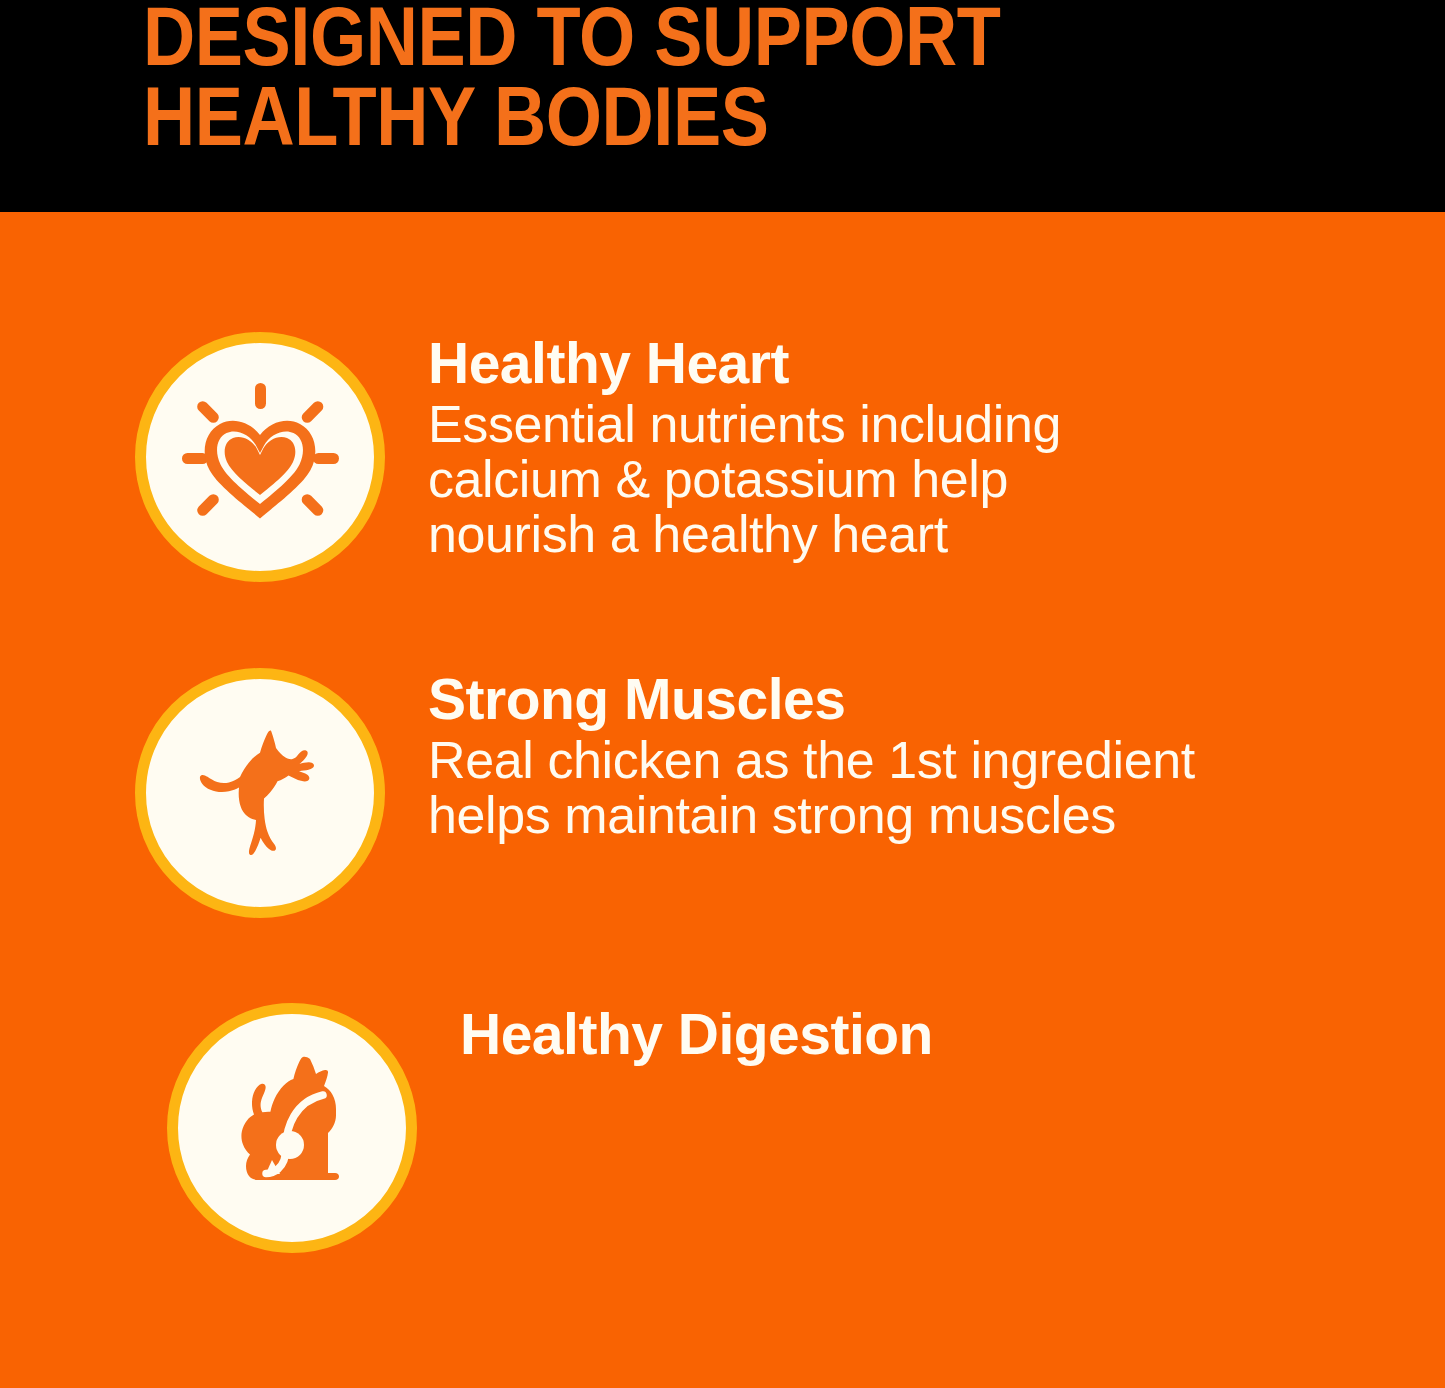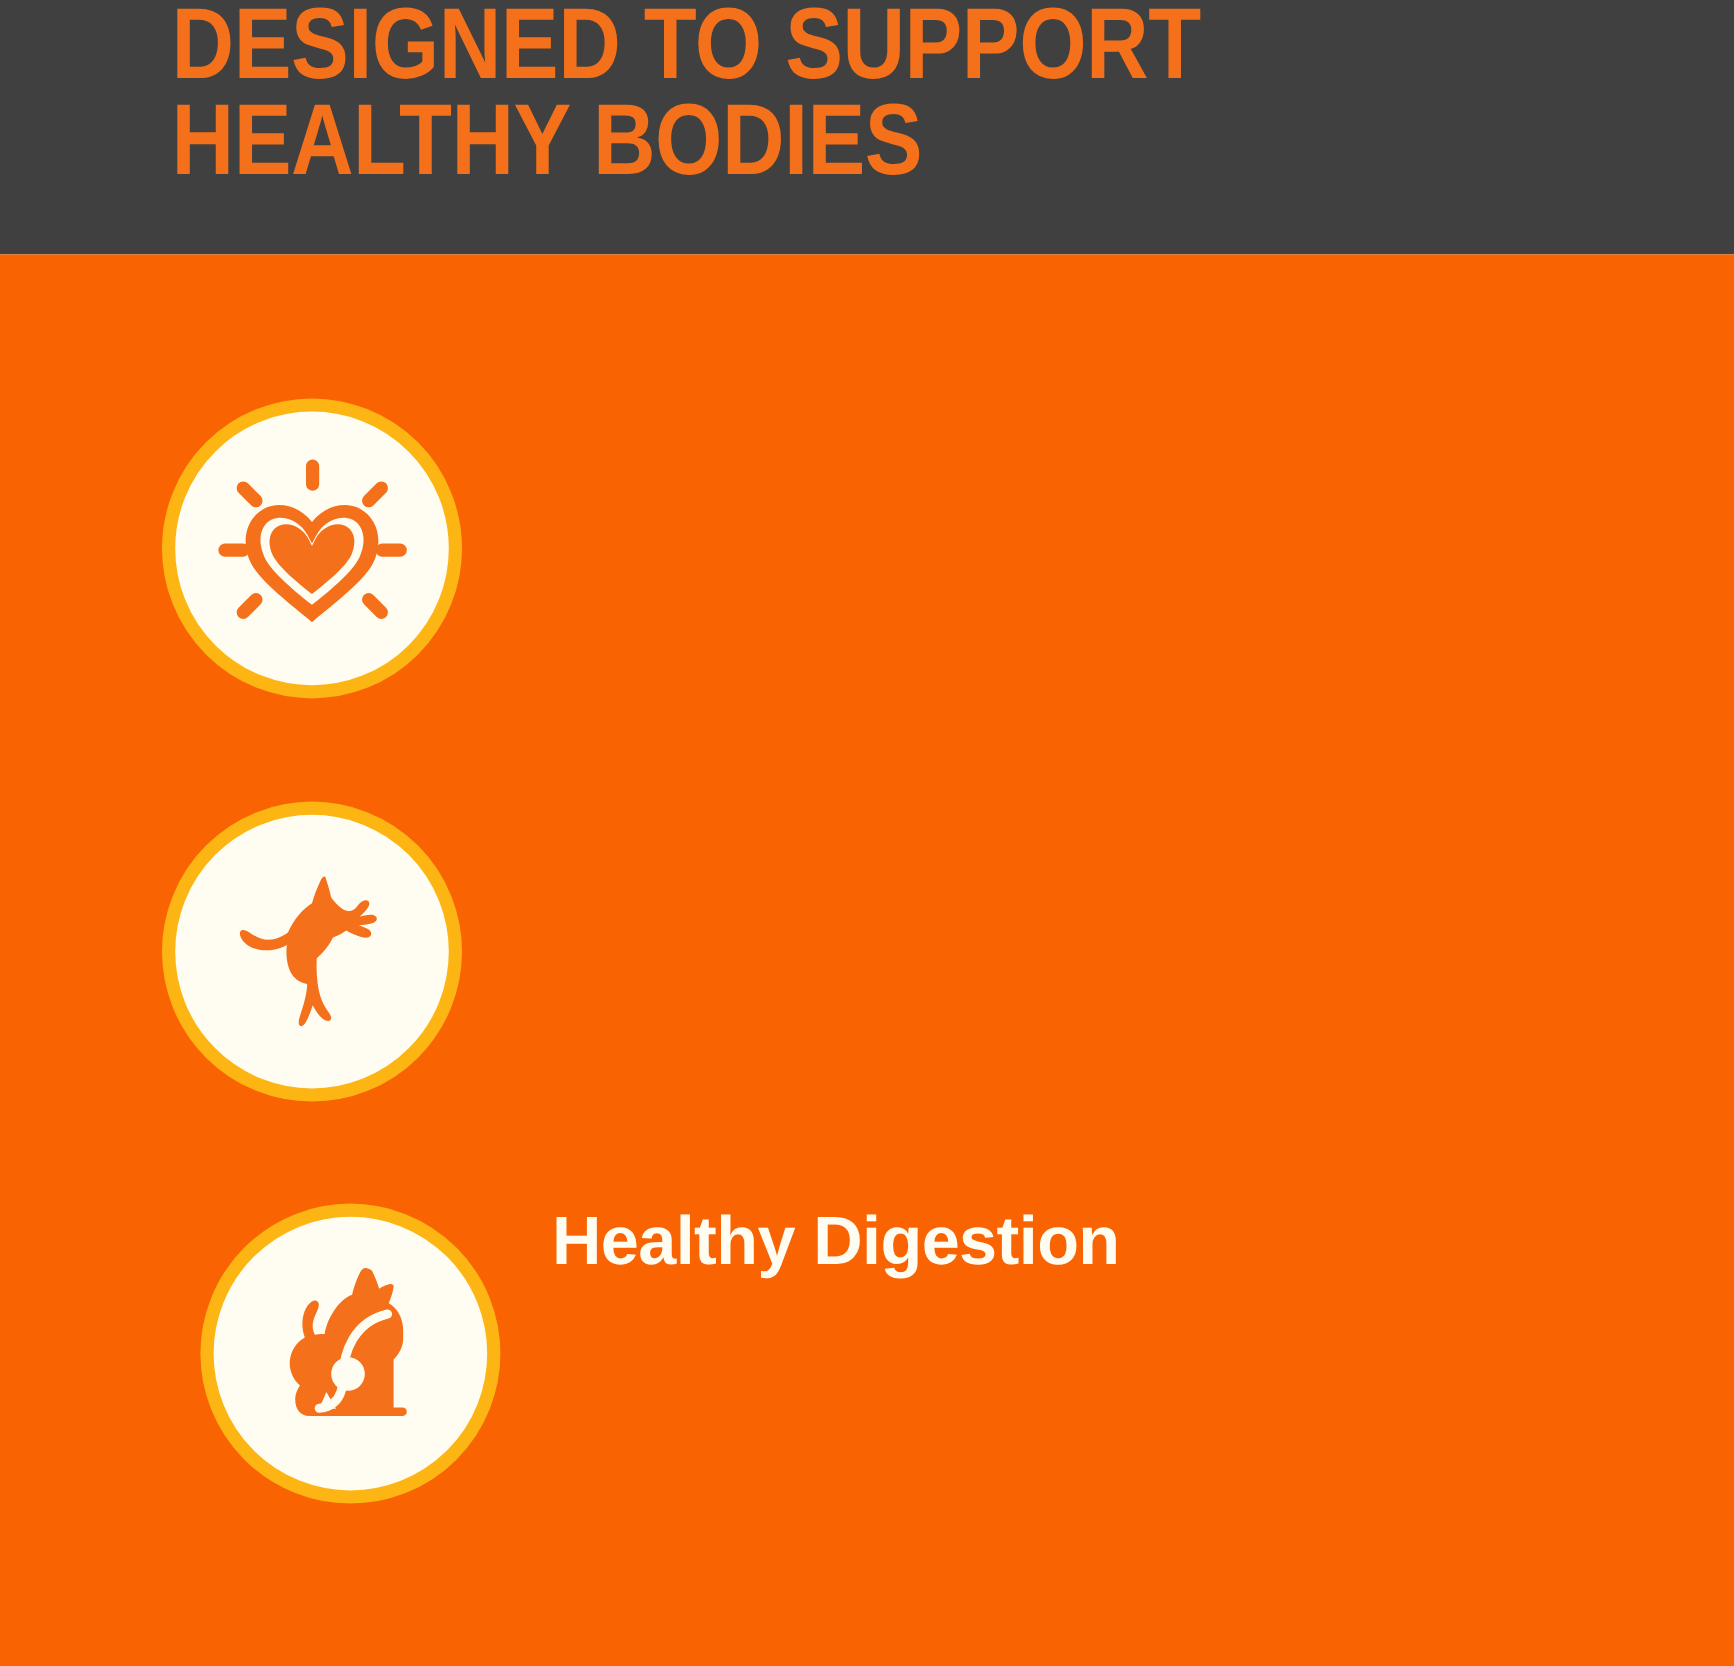--- a/index.html
+++ b/index.html
@@ -16,21 +16,21 @@
     position: relative;
   }
 
   
   .header-band {
     position: absolute;
     left: 0;
     top: 0;
     width: 1445px;
     height: 212px;
-    background: #404040;
+    background: #000000;
     box-sizing: border-box;
   }
   .header-title {
     position: absolute;
     left: 143px;
     top: -4px;
     width: 1150px;
     color: #F4701A;
     font-family: "Liberation Sans Narrow", "Liberation Sans", sans-serif;
     font-weight: bold;
@@ -164,20 +164,26 @@
                    C 72 110 54 96 49 85
                    C 44 73.5 47.5 64 55 61
                    C 63 57.5 74 62.5 79 72
                    L 82 78 L 85 72
                    C 90 62.5 101 57.5 109 61
                    C 116.5 64 120 73.5 115 85
                    C 110 96 92 110 82 118 Z"></path>
         </g>
       </svg>
     </div>
+  </div>
+  <div class="text-col">
+    <p class="benefit-title">Healthy Heart</p>
+    <p class="benefit-body">Essential nutrients including
+calcium &amp; potassium help
+nourish a healthy heart</p>
   </div>
 </div>
 
 <div class="benefit-row r1">
   <div class="icon-wrap">
     <div class="icon-circle">
       <svg width="170" height="170" viewBox="0 0 170 170" aria-hidden="true">
         <g fill="#F4701A">
 
           <path d="M96.5 24
@@ -225,20 +231,25 @@
                    C 58 73.4 61.8 71.4 65 69
                    C 67.5 63.5 70.6 58.5 74 54.5
                    C 77.6 50.2 81.4 47 85 44.8
                    C 86.6 39 89 32.5 91.6 27
                    C 92.8 24.4 94 22.6 95.2 22.5
                    C 96 22.4 96.3 23 96.5 24 Z"></path>
         </g>
       </svg>
     </div>
   </div>
+  <div class="text-col">
+    <p class="benefit-title">Strong Muscles</p>
+    <p class="benefit-body">Real chicken as the 1st ingredient
+helps maintain strong muscles</p>
+  </div>
 </div>
 
 <div class="benefit-row r2">
   <div class="icon-wrap">
     <div class="icon-circle">
       <svg width="172" height="150" viewBox="0 0 172 150" aria-hidden="true">
         <g fill="#F4701A">
 
           <path d="M104 6
                    C 106.5 11 108.5 16 110 21

